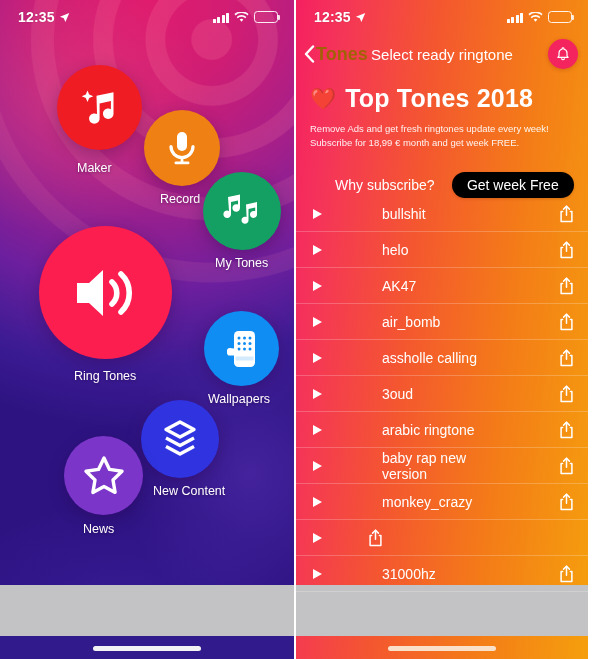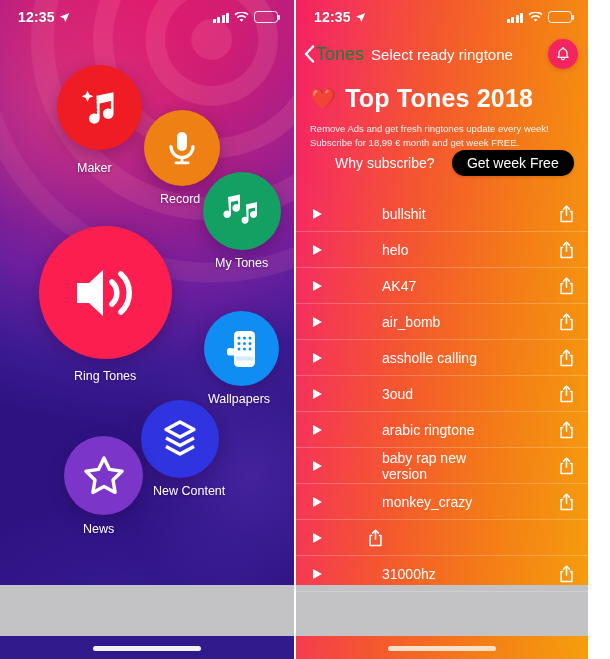--- a/index.html
+++ b/index.html
@@ -77,34 +77,34 @@
   #t-news .bubble   { width:79px; height:79px; background:#7b35c9; }
   #t-news .lbl      { left:19px;  top:86px; }
 
   
   .list-bg { position:absolute; inset:0;
              background:linear-gradient(96deg,#f52060 0%,#f5335a 12%,#f4572f 40%,#f47b18 68%,#f59f0d 100%); }
   .navbar { position:absolute; top:34px; left:0; width:100%; height:40px;
             display:flex; align-items:center; z-index:30; }
   .back-btn { display:flex; align-items:center; gap:1px; margin-left:8px; cursor:pointer; }
   .chev { width:11px; height:18px; }
-  .back-lbl { color:#15803d; font-size:18px; }
+  .back-lbl { color:#a16207; font-size:18px;font-weight:bold; }
   .nav-title { position:absolute; left:0; right:0; text-align:center;
                color:#fff; font-size:15px; pointer-events:none; }
   .bell-btn { position:absolute; right:10px; width:30px; height:30px; border-radius:50%;
               background:#f4245f; display:flex; align-items:center; justify-content:center;
               box-shadow:0 1px 4px rgba(120,20,10,.25); cursor:pointer; }
 
   .promo { position:absolute; top:74px; left:0; width:100%; padding:10px 14px 0 14px; z-index:20; }
   .promo-title { display:flex; align-items:center; gap:9px; }
   .heart { font-size:21px; line-height:1; }
   .promo-title .txt { color:#fff; font-size:25px; font-weight:bold; letter-spacing:.2px; }
   .promo-sub { margin-top:9px; color:rgba(255,255,255,.92); font-size:9.5px; line-height:1.45;
                max-width:250px; }
-  .promo-row { margin-top:0; display:flex; align-items:center; }
+  .promo-row { margin-top:22px; display:flex; align-items:center; }
   .why { color:#fff; font-size:14px; margin-left:25px; cursor:pointer; }
   .cta { margin-left:17px; flex:1; height:26px; border-radius:13px; background:#41c council; }
   .cta { background:#000000; display:flex; align-items:center; justify-content:center;
          color:#fff; font-size:14px; font-weight:normal; cursor:pointer;
          box-shadow:0 1px 3px rgba(80,20,0,.2); }
 
   .list { position:absolute; top:196px; left:0; width:100%; z-index:15; }
   .row { height:36px; display:flex; align-items:center; padding:0 14px 0 16px;
          border-bottom:1px solid rgba(255,255,255,.22); cursor:pointer;gap:45px; }
   .row .play { width:11px; height:12px; flex:0 0 auto; }

